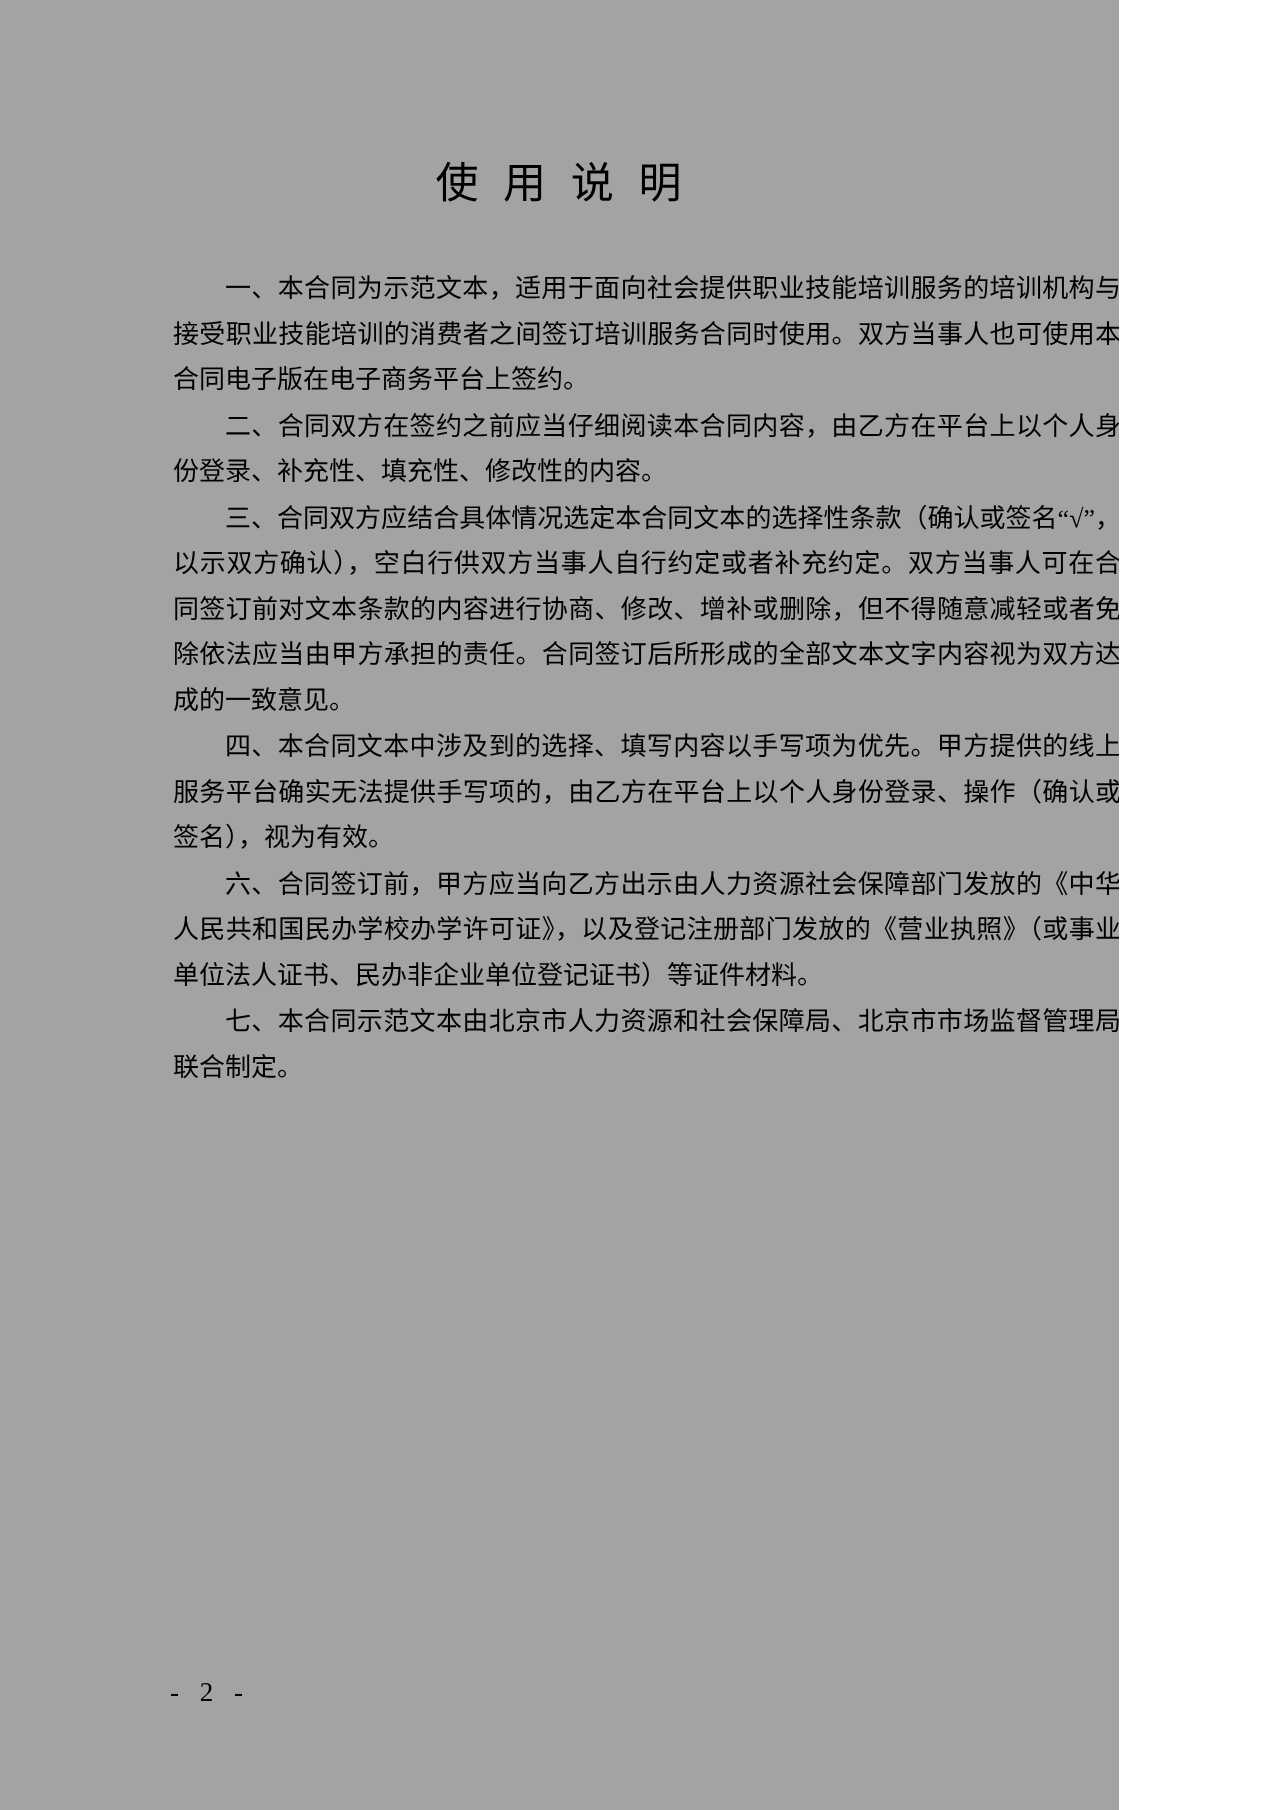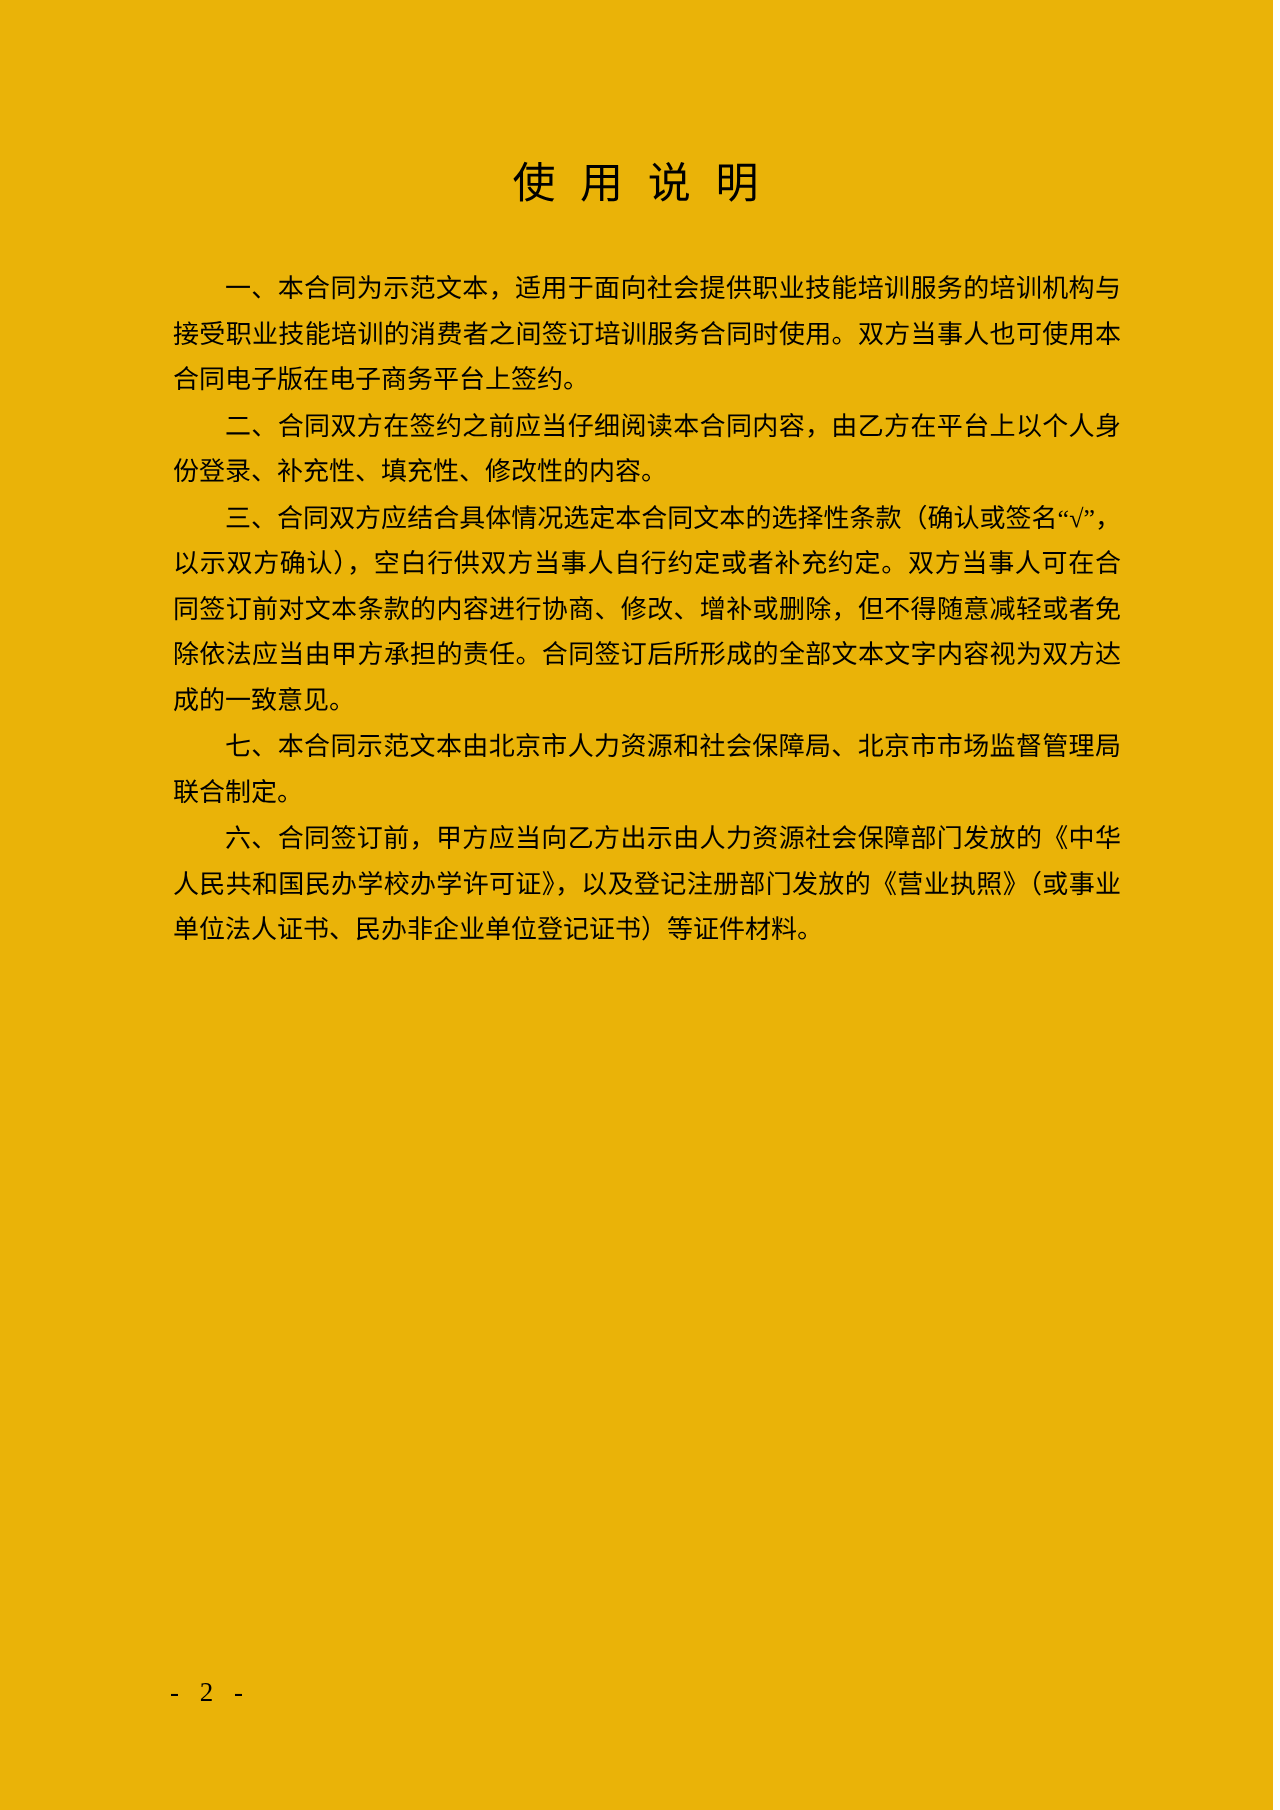--- a/index.html
+++ b/index.html
@@ -2,23 +2,23 @@
 <html lang="zh-CN"><head>
 <meta charset="utf-8">
 <style>
   html, body {
     margin: 0;
     padding: 0;
     background: #ffffff;
   }
   .page {
     position: relative;
-    width: 1273px;
+    width: 1119px;
     height: 1810px;
-    background: #eab308;
+    background: #a3a3a3;
     color: #000000;
     font-family: "Liberation Serif", "DejaVu Serif", serif;
     overflow: hidden;
   }
   .doc-title {
     position: absolute;
     top: 160px;
     left: 0;
     width: 100%;
     margin: 0;
@@ -60,19 +60,20 @@
 <body>
 
 <div class="page">
 
   <h1 class="doc-title">使 用 说 明</h1>
 
   <div class="doc-body">
     <p>一、本合同为示范文本，适用于面向社会提供职业技能培训服务的培训机构与接受职业技能培训的消费者之间签订培训服务合同时使用。双方当事人也可使用本合同电子版在电子商务平台上签约。</p>
     <p>二、合同双方在签约之前应当仔细阅读本合同内容，由乙方在平台上以个人身份登录、补充性、填充性、修改性的内容。</p>
     <p>三、合同双方应结合具体情况选定本合同文本的选择性条款（确认或签名“√”，以示双方确认），空白行供双方当事人自行约定或者补充约定。双方当事人可在合同签订前对文本条款的内容进行协商、修改、增补或删除，但不得随意减轻或者免除依法应当由甲方承担的责任。合同签订后所形成的全部文本文字内容视为双方达成的一致意见。</p>
+    <p>四、本合同文本中涉及到的选择、填写内容以手写项为优先。甲方提供的线上服务平台确实无法提供手写项的，由乙方在平台上以个人身份登录、操作（确认或签名），视为有效。</p>
+    <p>六、合同签订前，甲方应当向乙方出示由人力资源社会保障部门发放的《中华人民共和国民办学校办学许可证》，以及登记注册部门发放的《营业执照》（或事业单位法人证书、民办非企业单位登记证书）等证件材料。</p>
     <p>七、本合同示范文本由北京市人力资源和社会保障局、北京市市场监督管理局联合制定。</p>
-    <p>六、合同签订前，甲方应当向乙方出示由人力资源社会保障部门发放的《中华人民共和国民办学校办学许可证》，以及登记注册部门发放的《营业执照》（或事业单位法人证书、民办非企业单位登记证书）等证件材料。</p>
   </div>
 
   <div class="page-number">- 2 -</div>
 
 </div>
 
 </body></html>

